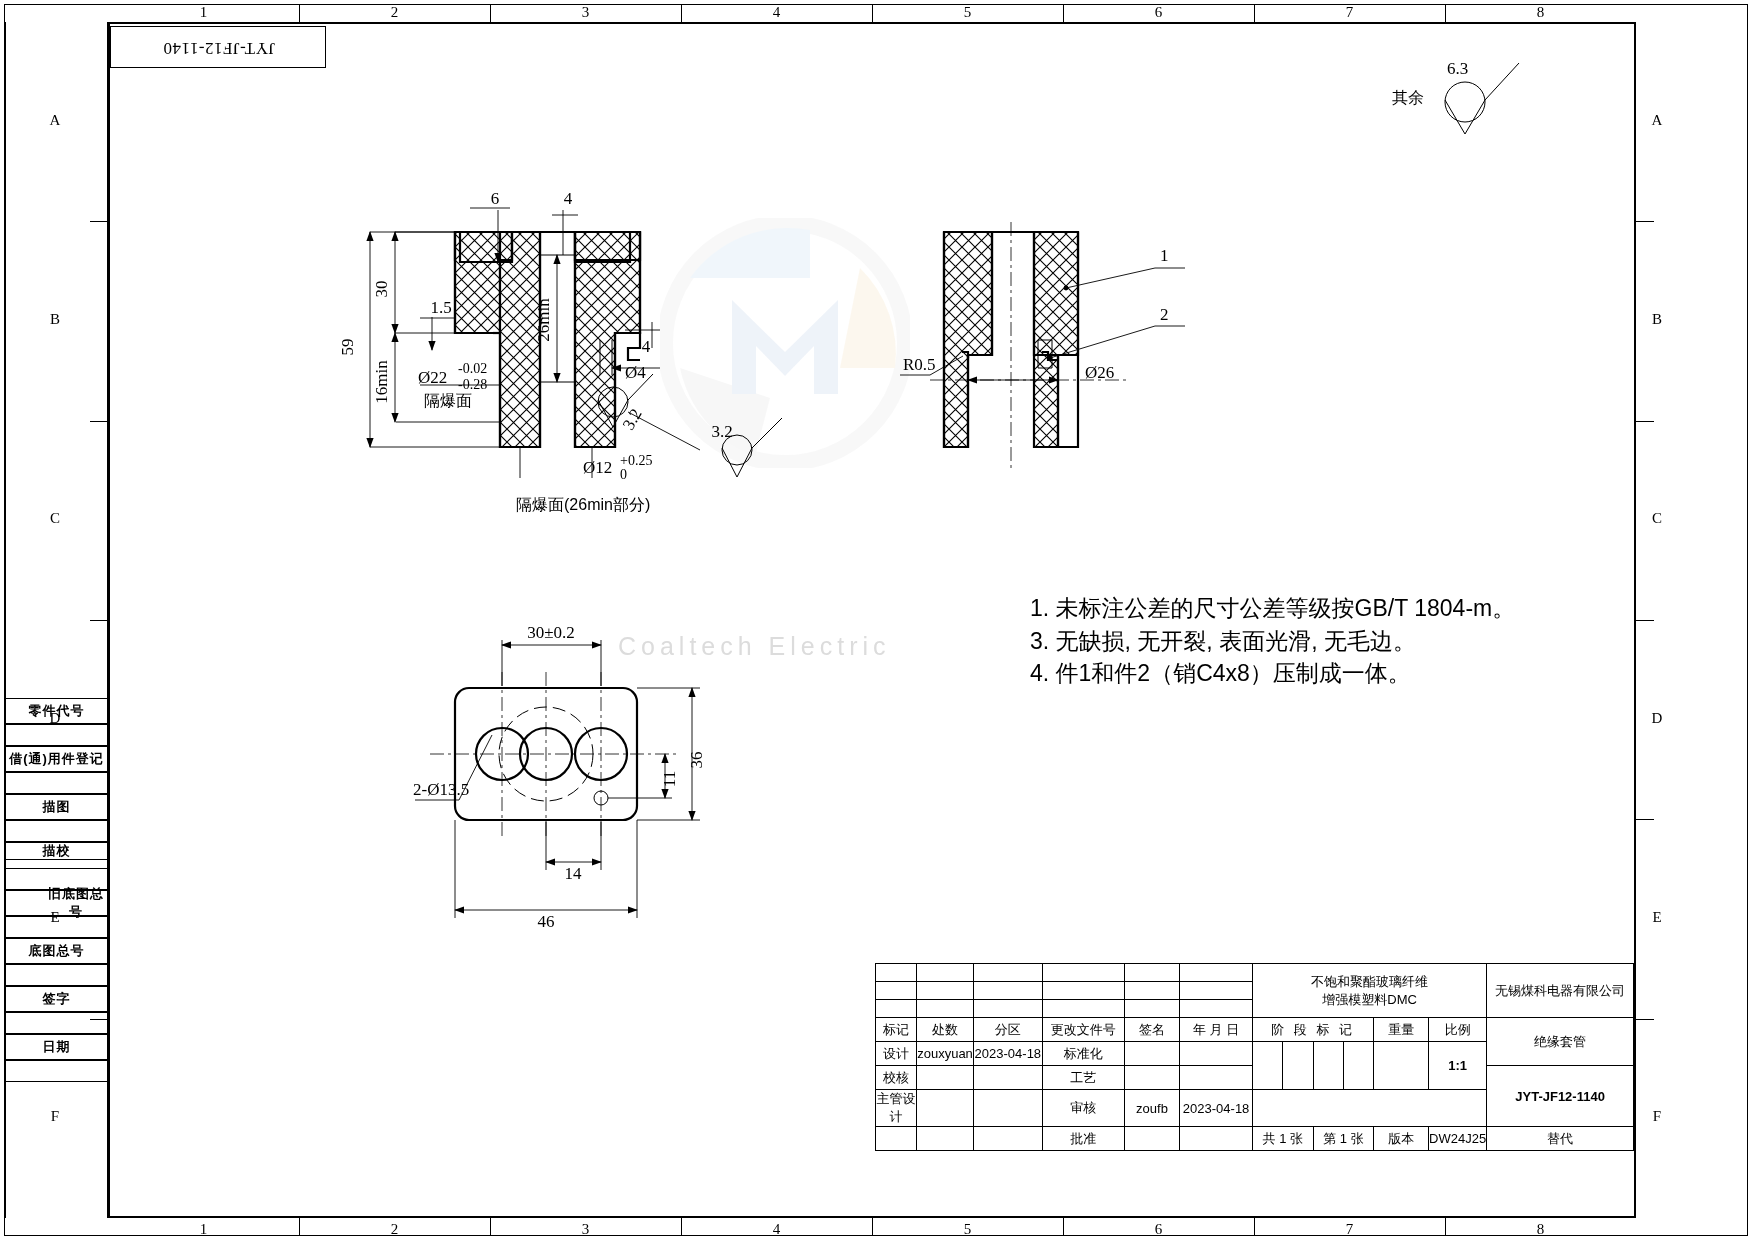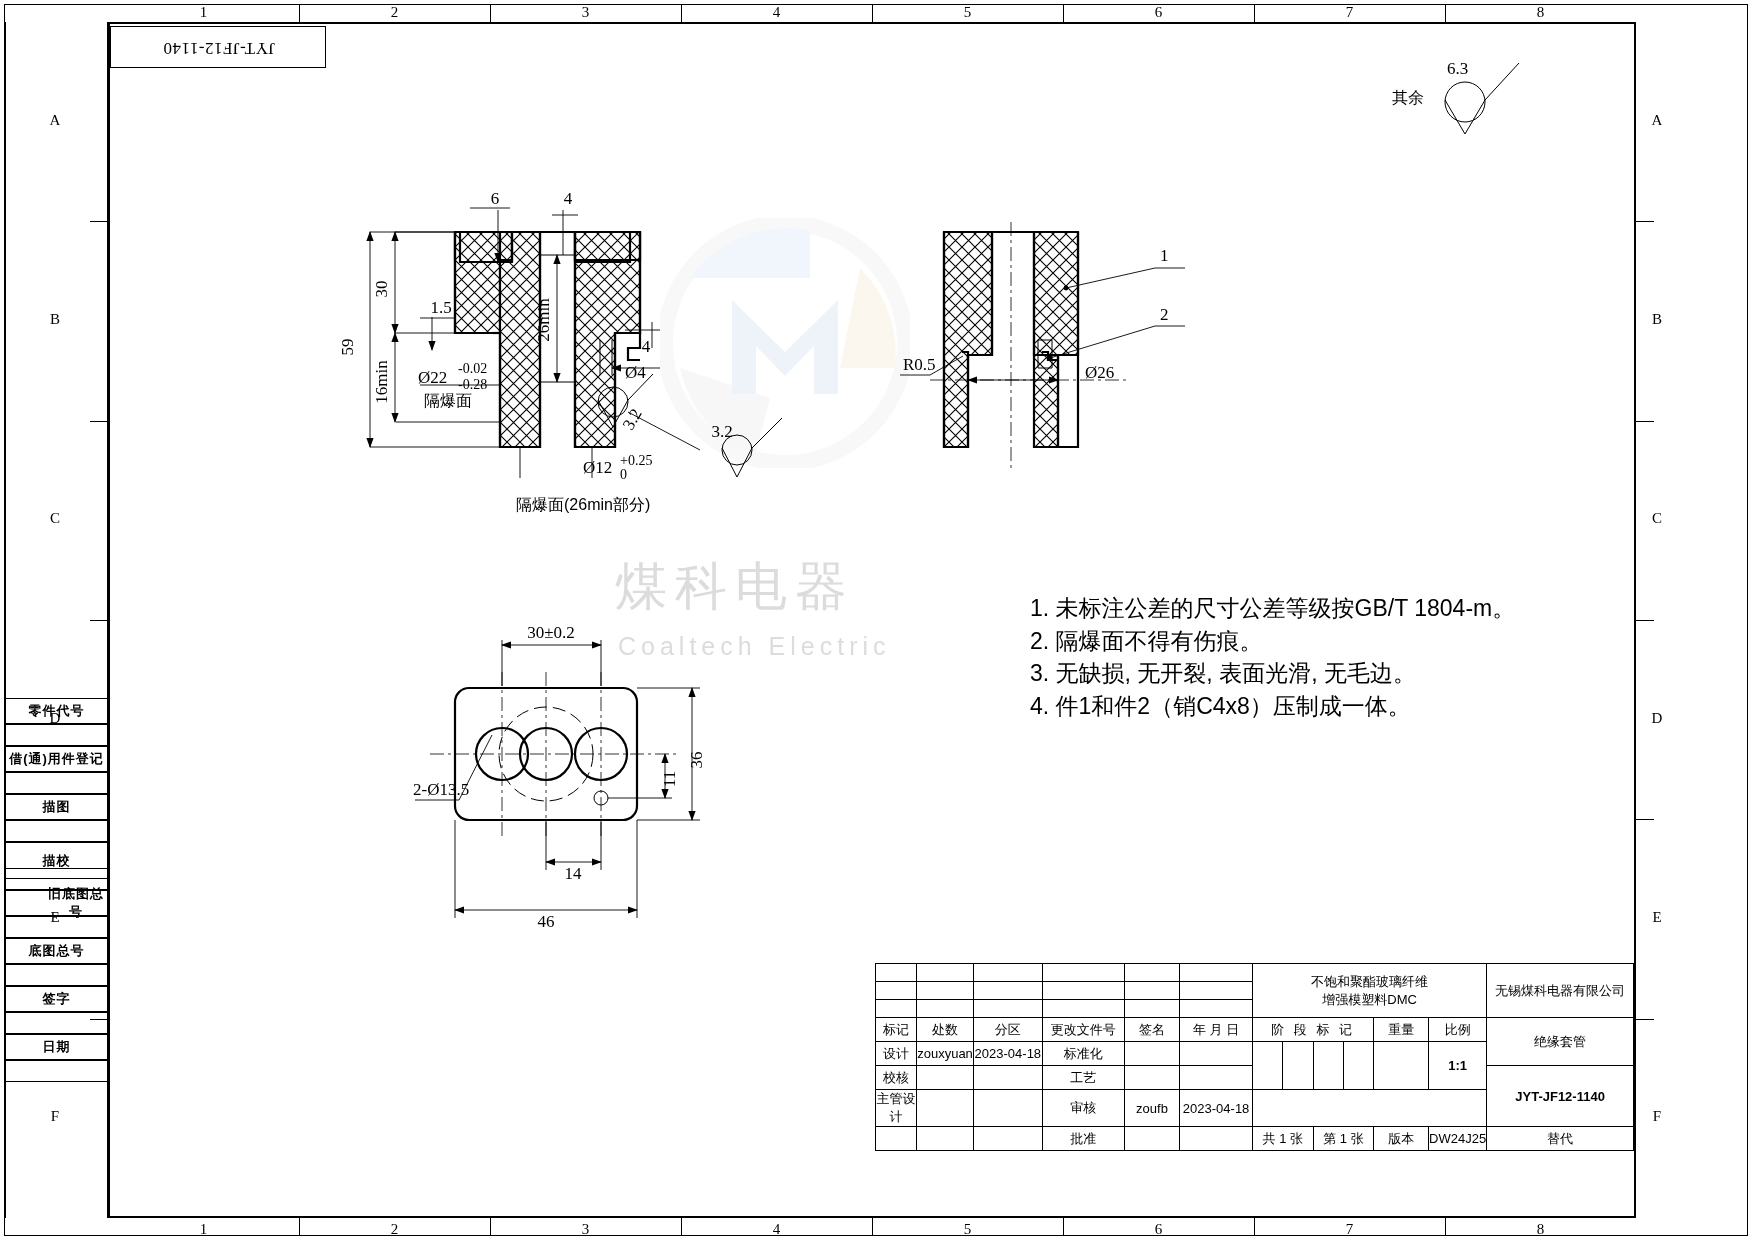--- a/index.html
+++ b/index.html
@@ -222,40 +222,39 @@
     <div class="code-text">JYT-JF12-1140</div>
   </div>
 
   <div class="abs leftcol" id="leftcol" style="position: absolute; top: 0px; height: 1241px;">
       <div class="leftcell" style="top: 698px; height: 26px;">零件代号</div>
       <div class="leftcell" style="top: 724px; height: 22px;"></div>
       <div class="leftcell" style="top: 746px; height: 26px;">借(通)用件登记</div>
       <div class="leftcell" style="top: 772px; height: 22px;"></div>
       <div class="leftcell" style="top: 794px; height: 26px;">描图</div>
       <div class="leftcell" style="top: 820px; height: 22px;"></div>
-      <div class="leftcell" style="top: 842px; height: 37px; text-align: right;">描校</div>
+      <div class="leftcell" style="top: 842px; height: 18px; text-align: right;">描校</div>
       <div class="leftcell" style="top: 868px; height: 22px;"></div>
       <div class="leftcell" style="top: 890px; height: 26px; padding-left: 39px;">旧底图总号</div>
       <div class="leftcell" style="top: 916px; height: 22px;"></div>
       <div class="leftcell" style="top: 938px; height: 26px;">底图总号</div>
       <div class="leftcell" style="top: 964px; height: 22px;"></div>
       <div class="leftcell" style="top: 986px; height: 26px;">签字</div>
       <div class="leftcell" style="top: 1012px; height: 22px;"></div>
       <div class="leftcell" style="top: 1034px; height: 26px;">日期</div>
       <div class="leftcell" style="top: 1060px; height: 22px;"></div>
     </div>
 
   <svg class="abs" id="wm-logo" viewBox="0 0 250 250">
     <circle cx="125" cy="125" r="120" fill="none" stroke="#e9e9e9" stroke-width="16"></circle>
     <path d="M30 60 A120 120 0 0 1 150 12 L150 60 Z" fill="#cfe4f5"></path>
     <path d="M200 50 A120 120 0 0 1 235 150 L180 150 Z" fill="#f7e7c8"></path>
     <path d="M20 150 A120 120 0 0 0 95 238 L110 180 Z" fill="#e6e6e6"></path>
     <path d="M72 176 L72 82 L125 134 L178 82 L178 176 L154 176 L154 128 L125 158 L96 128 L96 176 Z" fill="#c9d8ec"></path>
   </svg>
-  <div class="abs" id="wm-cn">煤科电器</div>
   <div class="abs" id="wm-en">Coaltech Electric</div>
 
   <svg class="abs" style="left:0;top:0" width="1754" height="1241">
     <defs>
       <pattern id="xhatch" width="13" height="13" patternUnits="userSpaceOnUse">
         <rect width="13" height="13" fill="#fff"></rect>
         <path d="M0 0 L13 13 M13 0 L0 13" stroke="#000" stroke-width="1.1"></path>
       </pattern>
       <marker id="ar" markerWidth="11" markerHeight="8" refX="10" refY="4" orient="auto">
         <path d="M0,0 L11,4 L0,8 z" fill="#000"></path>
@@ -444,21 +443,20 @@
 
       <path class="dim" d="M455 820 L455 918"></path>
       <path class="dim" d="M637 820 L637 918"></path>
       <path class="dim" d="M455 910 L637 910" marker-start="url(#arS)" marker-end="url(#ar)"></path>
       <text class="dtxt" x="546" y="927" text-anchor="middle">46</text>
     </g>
   </svg>
 
   <div class="abs" id="techreq">
     <div class="tr-item">1. 未标注公差的尺寸公差等级按GB/T  1804-m。</div>
-    <div class="tr-item">2. 隔爆面不得有伤痕。</div>
     <div class="tr-item">3. 无缺损, 无开裂, 表面光滑, 无毛边。</div>
     <div class="tr-item">4. 件1和件2（销C4x8）压制成一体。</div>
   </div>
 
   <div class="abs" id="titleblock">
     <table>
       <colgroup>
         <col style="width:42px">
           <col style="width:48px">
           <col style="width:70px">

